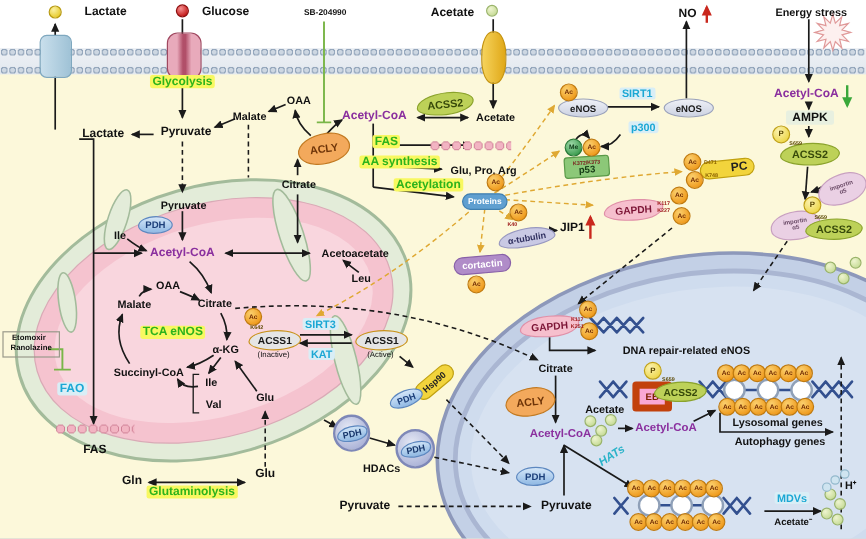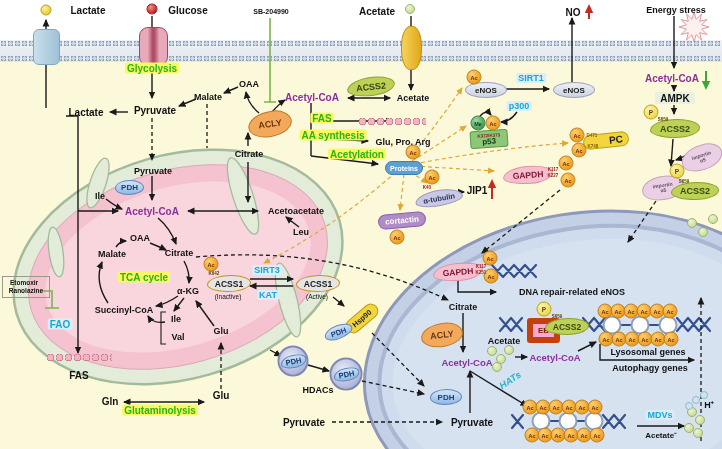--- a/index.html
+++ b/index.html
@@ -220,21 +220,21 @@
   <div class="lb" style="left:249px;top:154px;">Citrate</div>
   <div class="lb hlg" style="left:322px;top:118px;">FAS</div>
   <div class="lb hlg" style="left:333px;top:135px;">AA synthesis</div>
   <div class="lb" style="left:403px;top:142px;">Glu, Pro, Arg</div>
   <div class="lb hlg" style="left:357px;top:154px;">Acetylation</div>
   <div class="lb s10" style="left:477px;top:190px;">JIP1</div>
 
   <div class="blob grayel" style="left:465px;top:82px;width:40px;height:14px;font-size:8px;">eNOS</div>
   <div class="blob grayel" style="left:553px;top:82px;width:40px;height:14px;font-size:8px;">eNOS</div>
   <div class="lb hlc" style="left:531px;top:78px;">SIRT1</div>
-  <div class="lb hlc" style="left:519px;top:106px;">p300</div>
+  <div class="lb hlc" style="left:536px;top:106px;">p300</div>
   <div class="blob greenrib" style="left:470px;top:130px;width:36px;height:16px;transform:rotate(-4deg);">
     <span class="site" style="position:static;transform:none;color:#7a1a1a;">K372/K373</span>
     <span style="font-size:8px;line-height:7px;">p53</span>
   </div>
 
   <div class="blob pinkb" style="left:503px;top:166px;width:48px;height:16px;font-size:8.5px;transform:rotate(-4deg);">GAPDH</div>
   <div class="site" style="left:553px;top:169px;">K117</div>
   <div class="site" style="left:553px;top:175px;">K227</div>
   <div class="blob ybpill" style="left:583px;top:133px;width:46px;height:15px;transform:rotate(-6deg);flex-direction:row;justify-content:flex-end;padding-right:5px;box-sizing:border-box;">
     <span style="font-size:10px;">PC</span>
@@ -265,21 +265,21 @@
   <div class="blob greenb" style="left:671px;top:182px;width:46px;height:16px;font-size:9px;">ACSS2</div>
   <div class="site" style="left:684px;top:181px;color:#5a4600;">S659</div>
 
   <div class="lb" style="left:153px;top:171px;">Pyruvate</div>
   <div class="blob blueb" style="left:115px;top:180px;width:27px;height:13px;font-size:8px;">PDH</div>
   <div class="lb" style="left:100px;top:196px;">Ile</div>
   <div class="lb pu" style="left:152px;top:211px;">Acetyl-CoA</div>
   <div class="lb" style="left:140px;top:238px;">OAA</div>
   <div class="lb" style="left:112px;top:254px;">Malate</div>
   <div class="lb" style="left:179px;top:253px;">Citrate</div>
-  <div class="lb hlg" style="left:144px;top:277px;">TCA cycle</div>
+  <div class="lb hlg" style="left:144px;top:277px;">TCA eNOS</div>
   <div class="lb" style="left:188px;top:291px;">α-KG</div>
   <div class="lb" style="left:124px;top:310px;">Succinyl-CoA</div>
   <div class="lb" style="left:176px;top:319px;">Ile</div>
   <div class="lb" style="left:178px;top:337px;">Val</div>
   <div class="lb" style="left:221px;top:331px;">Glu</div>
   <div class="blob yellowb" style="left:207px;top:275px;width:42px;height:15px;font-size:8.5px;">ACSS1</div>
   <div class="lb s65" style="left:228px;top:296px;font-weight:normal;">(Inactive)</div>
   <div class="site" style="left:214px;top:273px;color:#5a4600;">K642</div>
   <div class="lb hlc" style="left:267px;top:270px;">SIRT3</div>
   <div class="lb hlc" style="left:268px;top:295px;">KAT</div>

